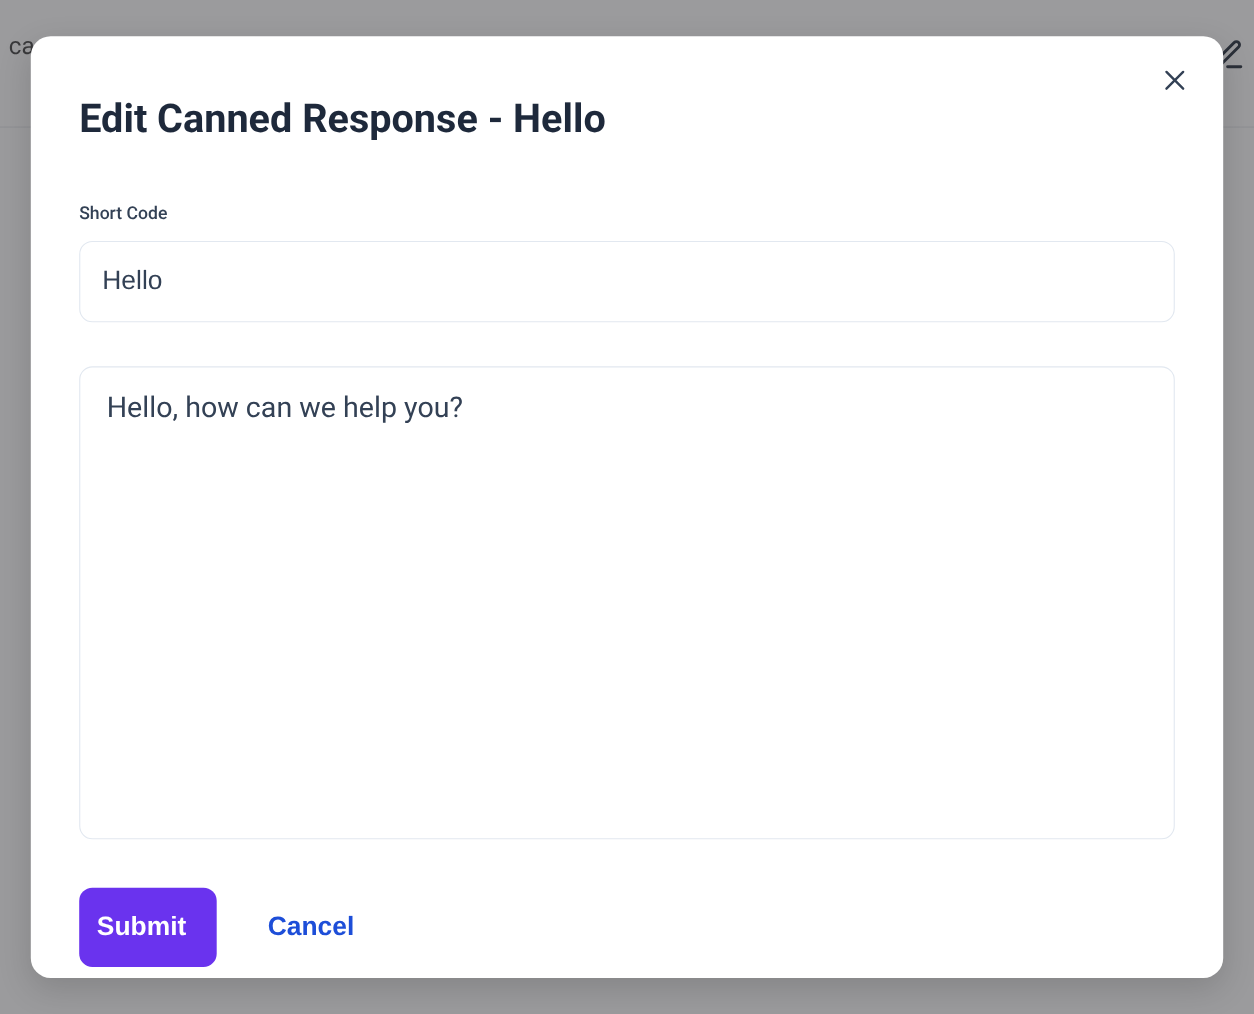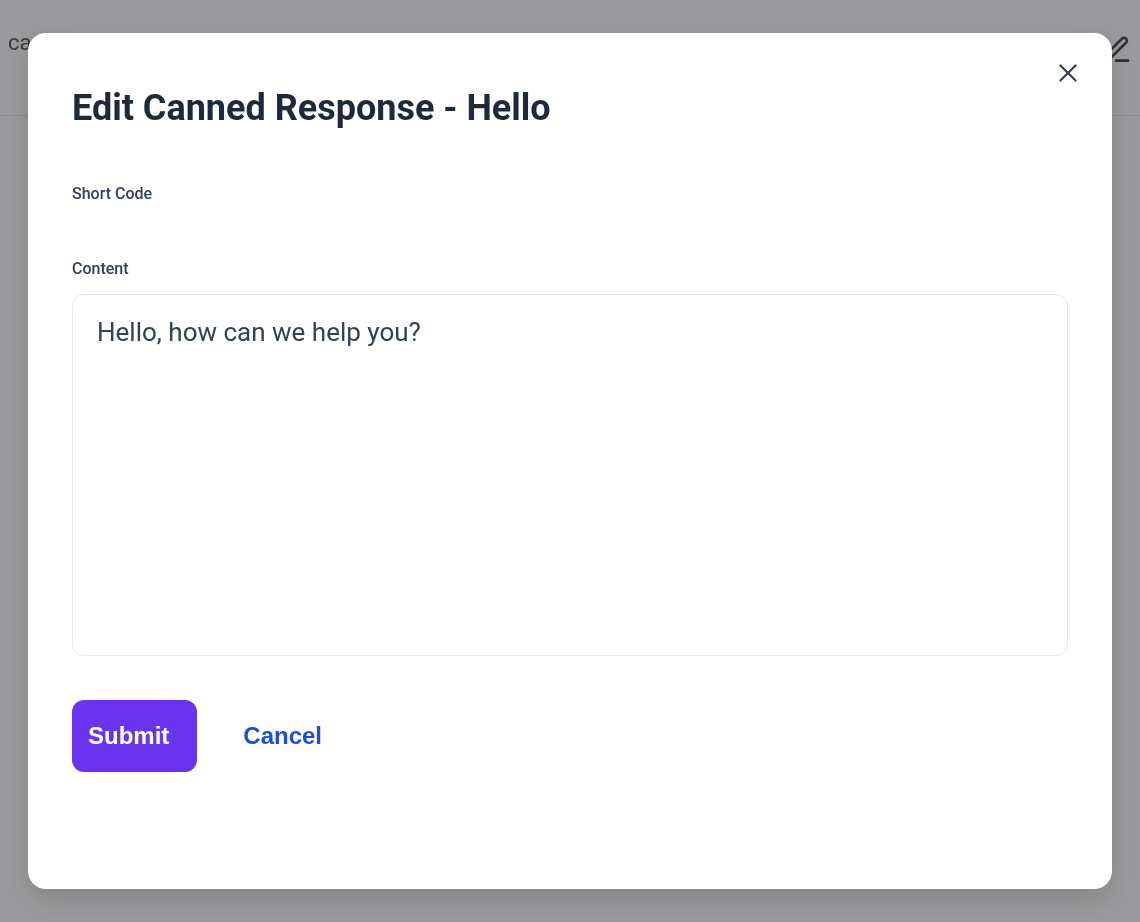--- a/index.html
+++ b/index.html
@@ -93,21 +93,21 @@
       color: #334155;
       background: #fff;
       outline: none;
     }
     .textarea-wrap {
       width: 100%;
       border: 1px solid #e2e8f0;
       border-radius: 12px;
       background: #fff;
       padding: 20px 24px;
-      height: 362px;
+      height: 430px;
       margin-bottom: 44px;
     }
     .textarea {
       width: 100%;
       height: 100%;
       border: none;
       resize: none;
       font-size: 26px;
       font-family: inherit;
       color: #334155;
@@ -203,24 +203,24 @@
     <svg viewBox="0 0 24 24" width="26" height="26" fill="none" stroke="currentColor" stroke-width="2" stroke-linecap="round">
       <line x1="5" y1="5" x2="19" y2="19"></line>
       <line x1="19" y1="5" x2="5" y2="19"></line>
     </svg>
   </button>
 
   <h1 class="modal-title">Edit Canned Response - Hello</h1>
 
   <div class="field-group">
     <label class="field-label">Short Code</label>
+    <input type="text" class="text-input" value="Hello" style="">
   </div>
 
   <div>
-    <label class="field-label">Content</label>
     <div class="textarea-wrap">
       <textarea class="textarea" style="">Hello, how can we help you?</textarea>
     </div>
   </div>
 
   <div class="modal-actions">
     <button class="btn-primary">Submit</button>
     <button class="btn-text">Cancel</button>
   </div>
 </div>

